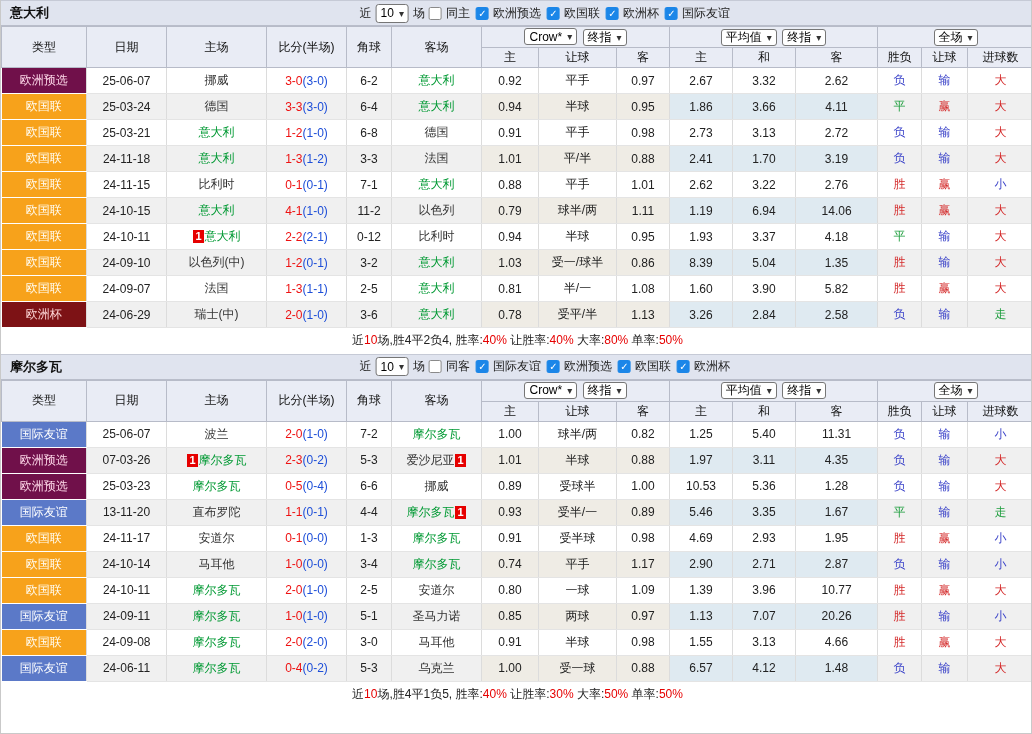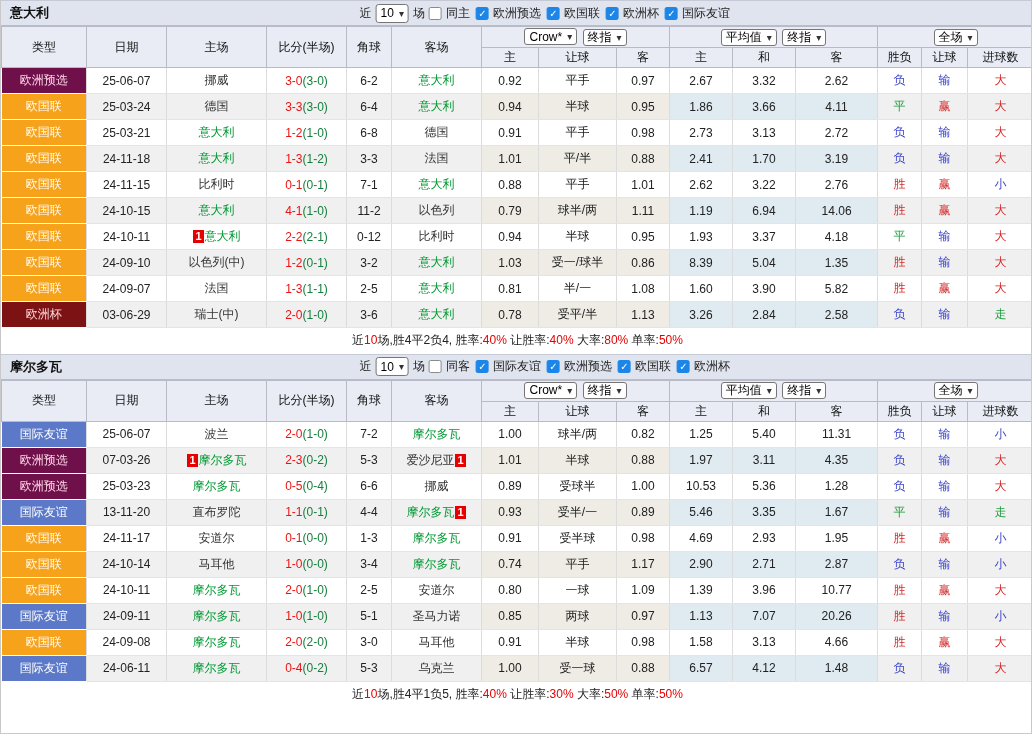--- a/index.html
+++ b/index.html
@@ -66,21 +66,21 @@
   tbody td.col-avg { background: #e7f4fb; }
   tbody tr:nth-child(even) td.col-avg { background: #dfeaf1; }
   tbody td.col-type { color: #fff; border-bottom: 1px solid #fff; }
   .team { cursor: pointer; color: #333; }
   .team.green { color: #009933; }
   .card {
     display: inline-block; background: #e60000; color: #fff;
     font-size: 11px; line-height: 13px; padding: 0 2px; margin: 0 1px; font-weight: bold;
   }
   .ft { color: #ee1111; }
-  .ht { color: #15803d; }
+  .ht { color: #1d4ed8; }
   tfoot td {
     height: 26px; background: #fff; border-top: 1px solid #c9c9c9; text-align: center; color: #222;
   }
   tfoot .red { color: #e60000; }
 </style>
 </head>
 <body>
 
 <div class="page">
 
@@ -321,21 +321,21 @@
             <td class="col-odds">1.08</td>
             <td class="col-avg">1.60</td>
             <td class="col-avg">3.90</td>
             <td class="col-avg">5.82</td>
             <td class="col-res" style="color: rgb(212, 43, 43);">胜</td>
             <td class="col-res" style="color: rgb(212, 43, 43);">赢</td>
             <td class="col-res" style="color: rgb(212, 43, 43);">大</td>
           </tr>
           <tr>
             <td class="col-type" style="background: rgb(125, 18, 21); color: rgb(255, 217, 217);">欧洲杯</td>
-            <td>03-06-29</td>
+            <td>24-06-29</td>
             <td><span class="team">瑞士(中)</span></td>
             <td><span class="ft">2-0</span><span class="ht">(1-0)</span></td>
             <td>3-6</td>
             <td><span class="team green">意大利</span></td>
             <td class="col-odds">0.78</td>
             <td class="col-odds">受平/半</td>
             <td class="col-odds">1.13</td>
             <td class="col-avg">3.26</td>
             <td class="col-avg">2.84</td>
             <td class="col-avg">2.58</td>
@@ -579,21 +579,21 @@
           <tr>
             <td class="col-type" style="background: rgb(247, 162, 27); color: rgb(255, 253, 244);">欧国联</td>
             <td>24-09-08</td>
             <td><span class="team green">摩尔多瓦</span></td>
             <td><span class="ft">2-0</span><span class="ht">(2-0)</span></td>
             <td>3-0</td>
             <td><span class="team">马耳他</span></td>
             <td class="col-odds">0.91</td>
             <td class="col-odds">半球</td>
             <td class="col-odds">0.98</td>
-            <td class="col-avg">1.58</td>
+            <td class="col-avg">1.55</td>
             <td class="col-avg">3.13</td>
             <td class="col-avg">4.66</td>
             <td class="col-res" style="color: rgb(212, 43, 43);">胜</td>
             <td class="col-res" style="color: rgb(212, 43, 43);">赢</td>
             <td class="col-res" style="color: rgb(212, 43, 43);">大</td>
           </tr>
           <tr>
             <td class="col-type" style="background: rgb(91, 121, 200); color: rgb(255, 255, 255);">国际友谊</td>
             <td>24-06-11</td>
             <td><span class="team green">摩尔多瓦</span></td>

